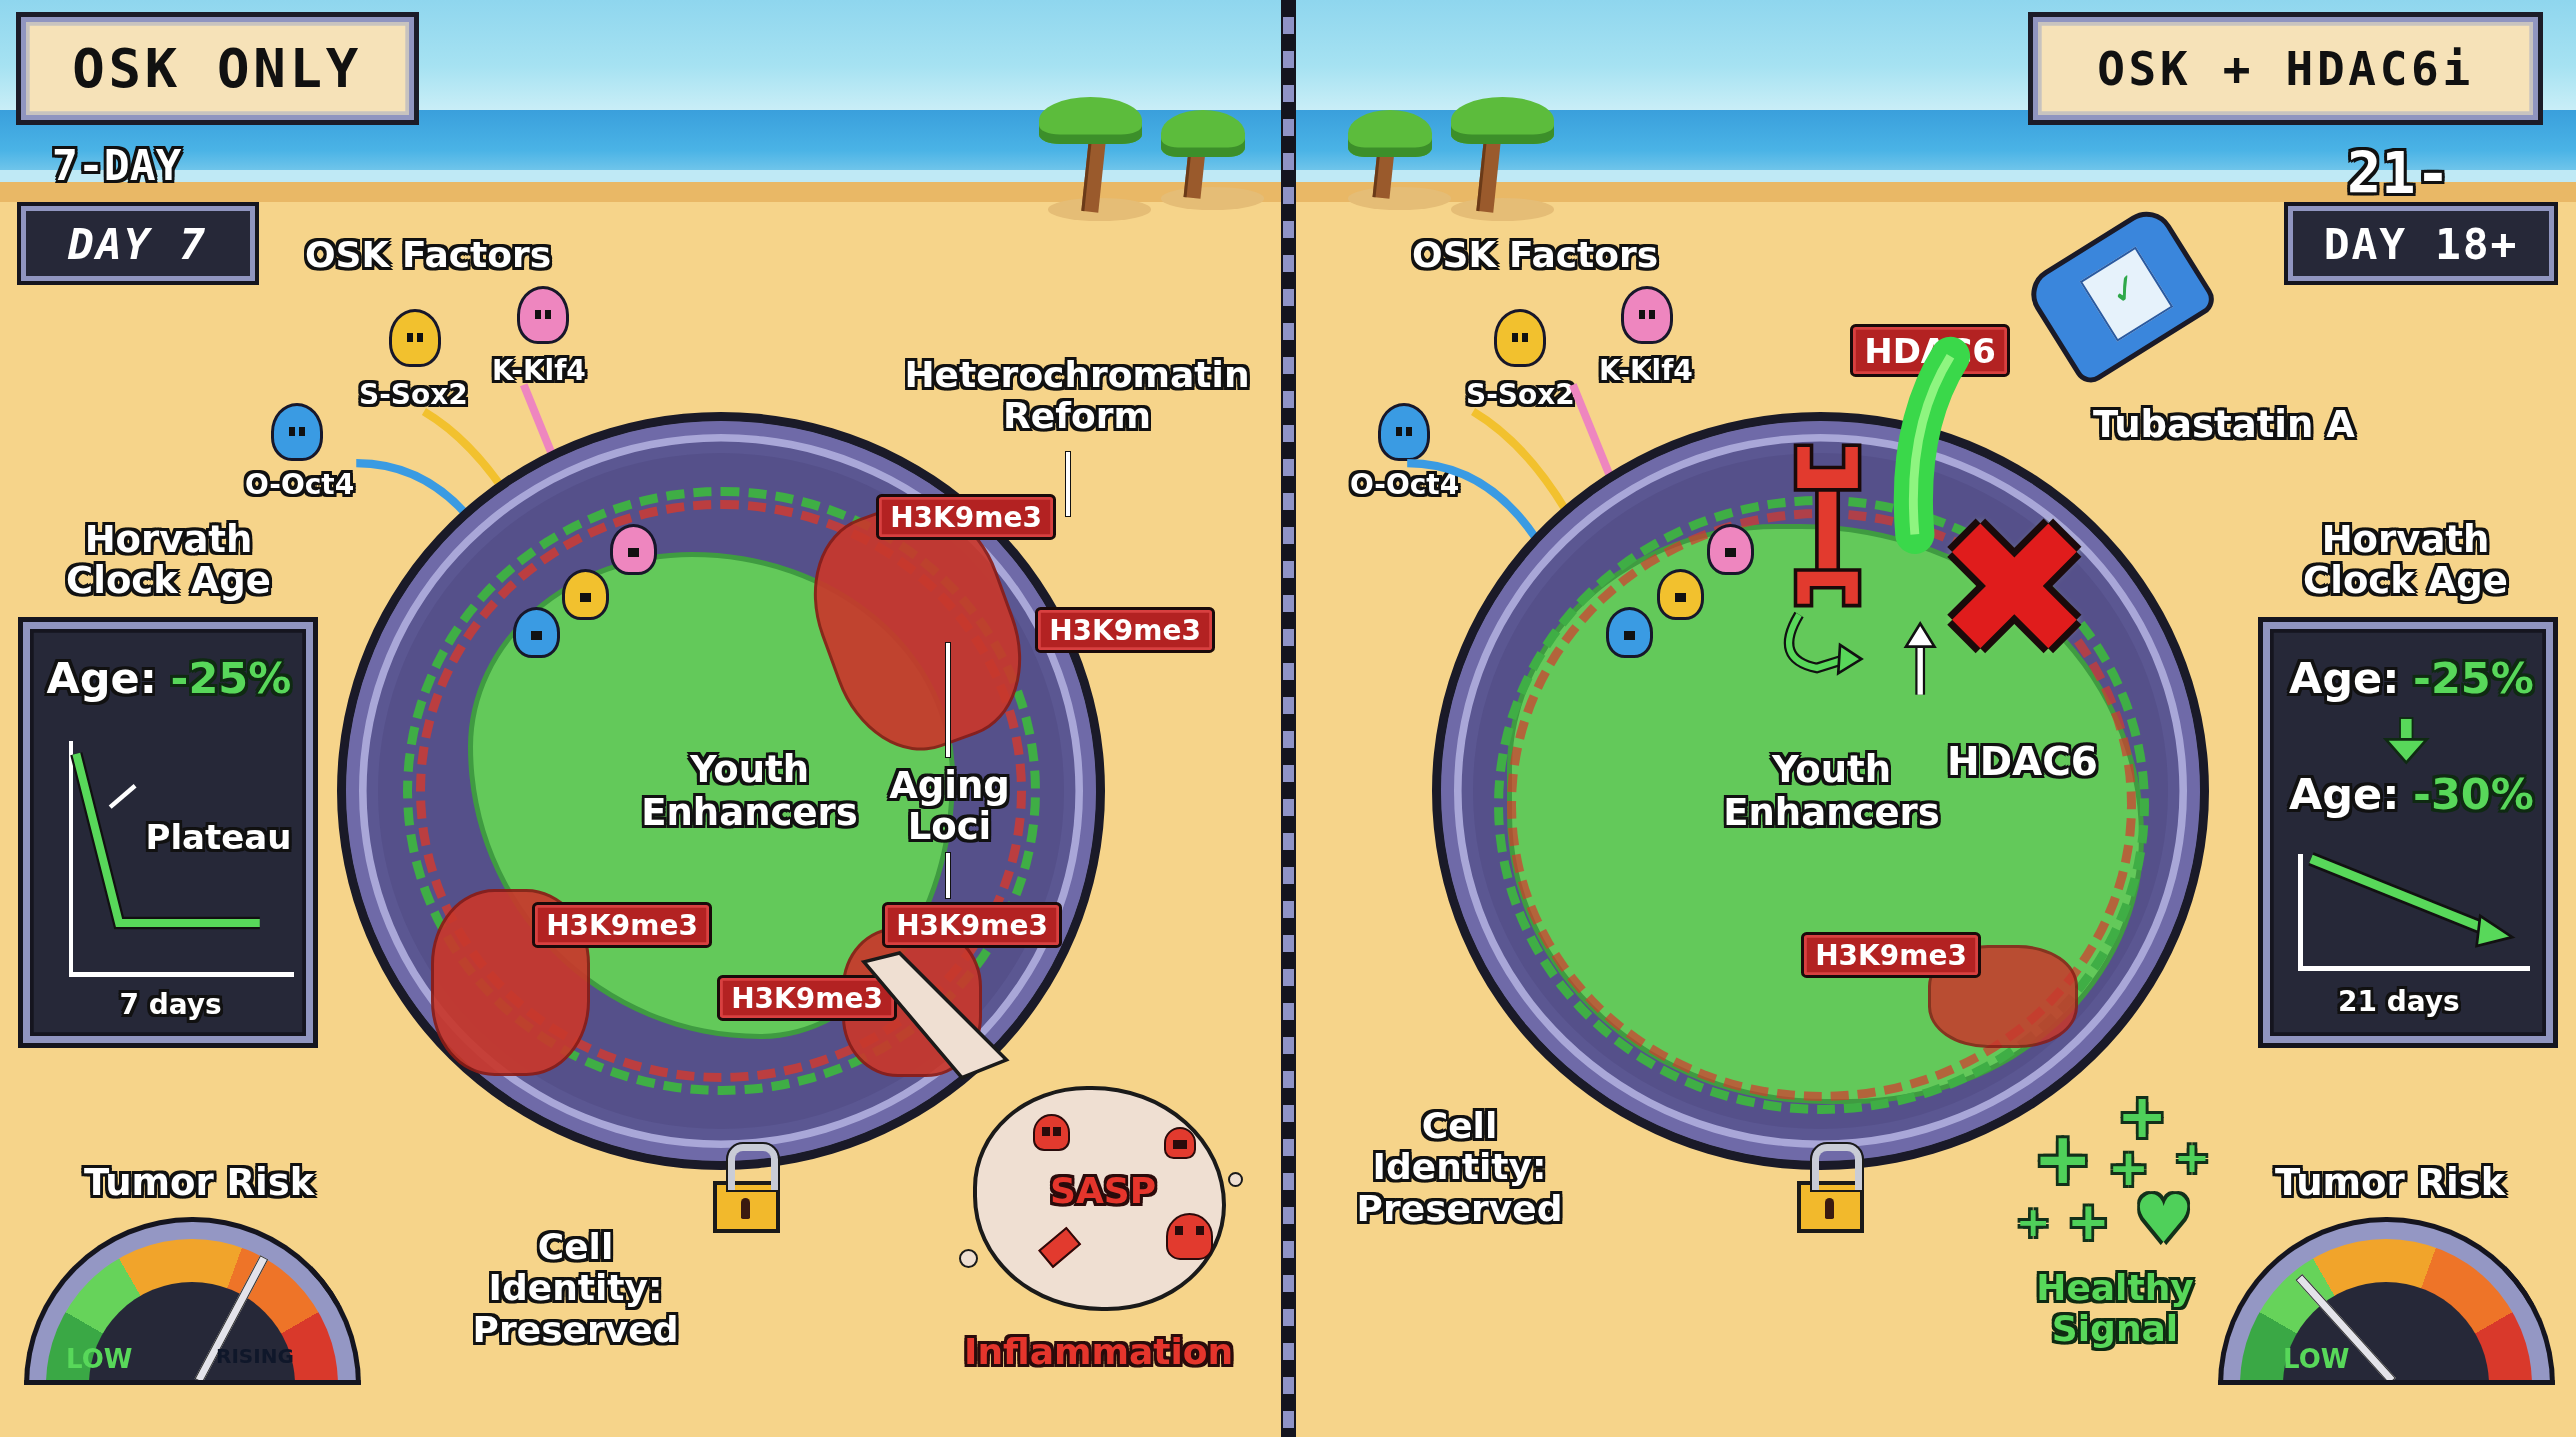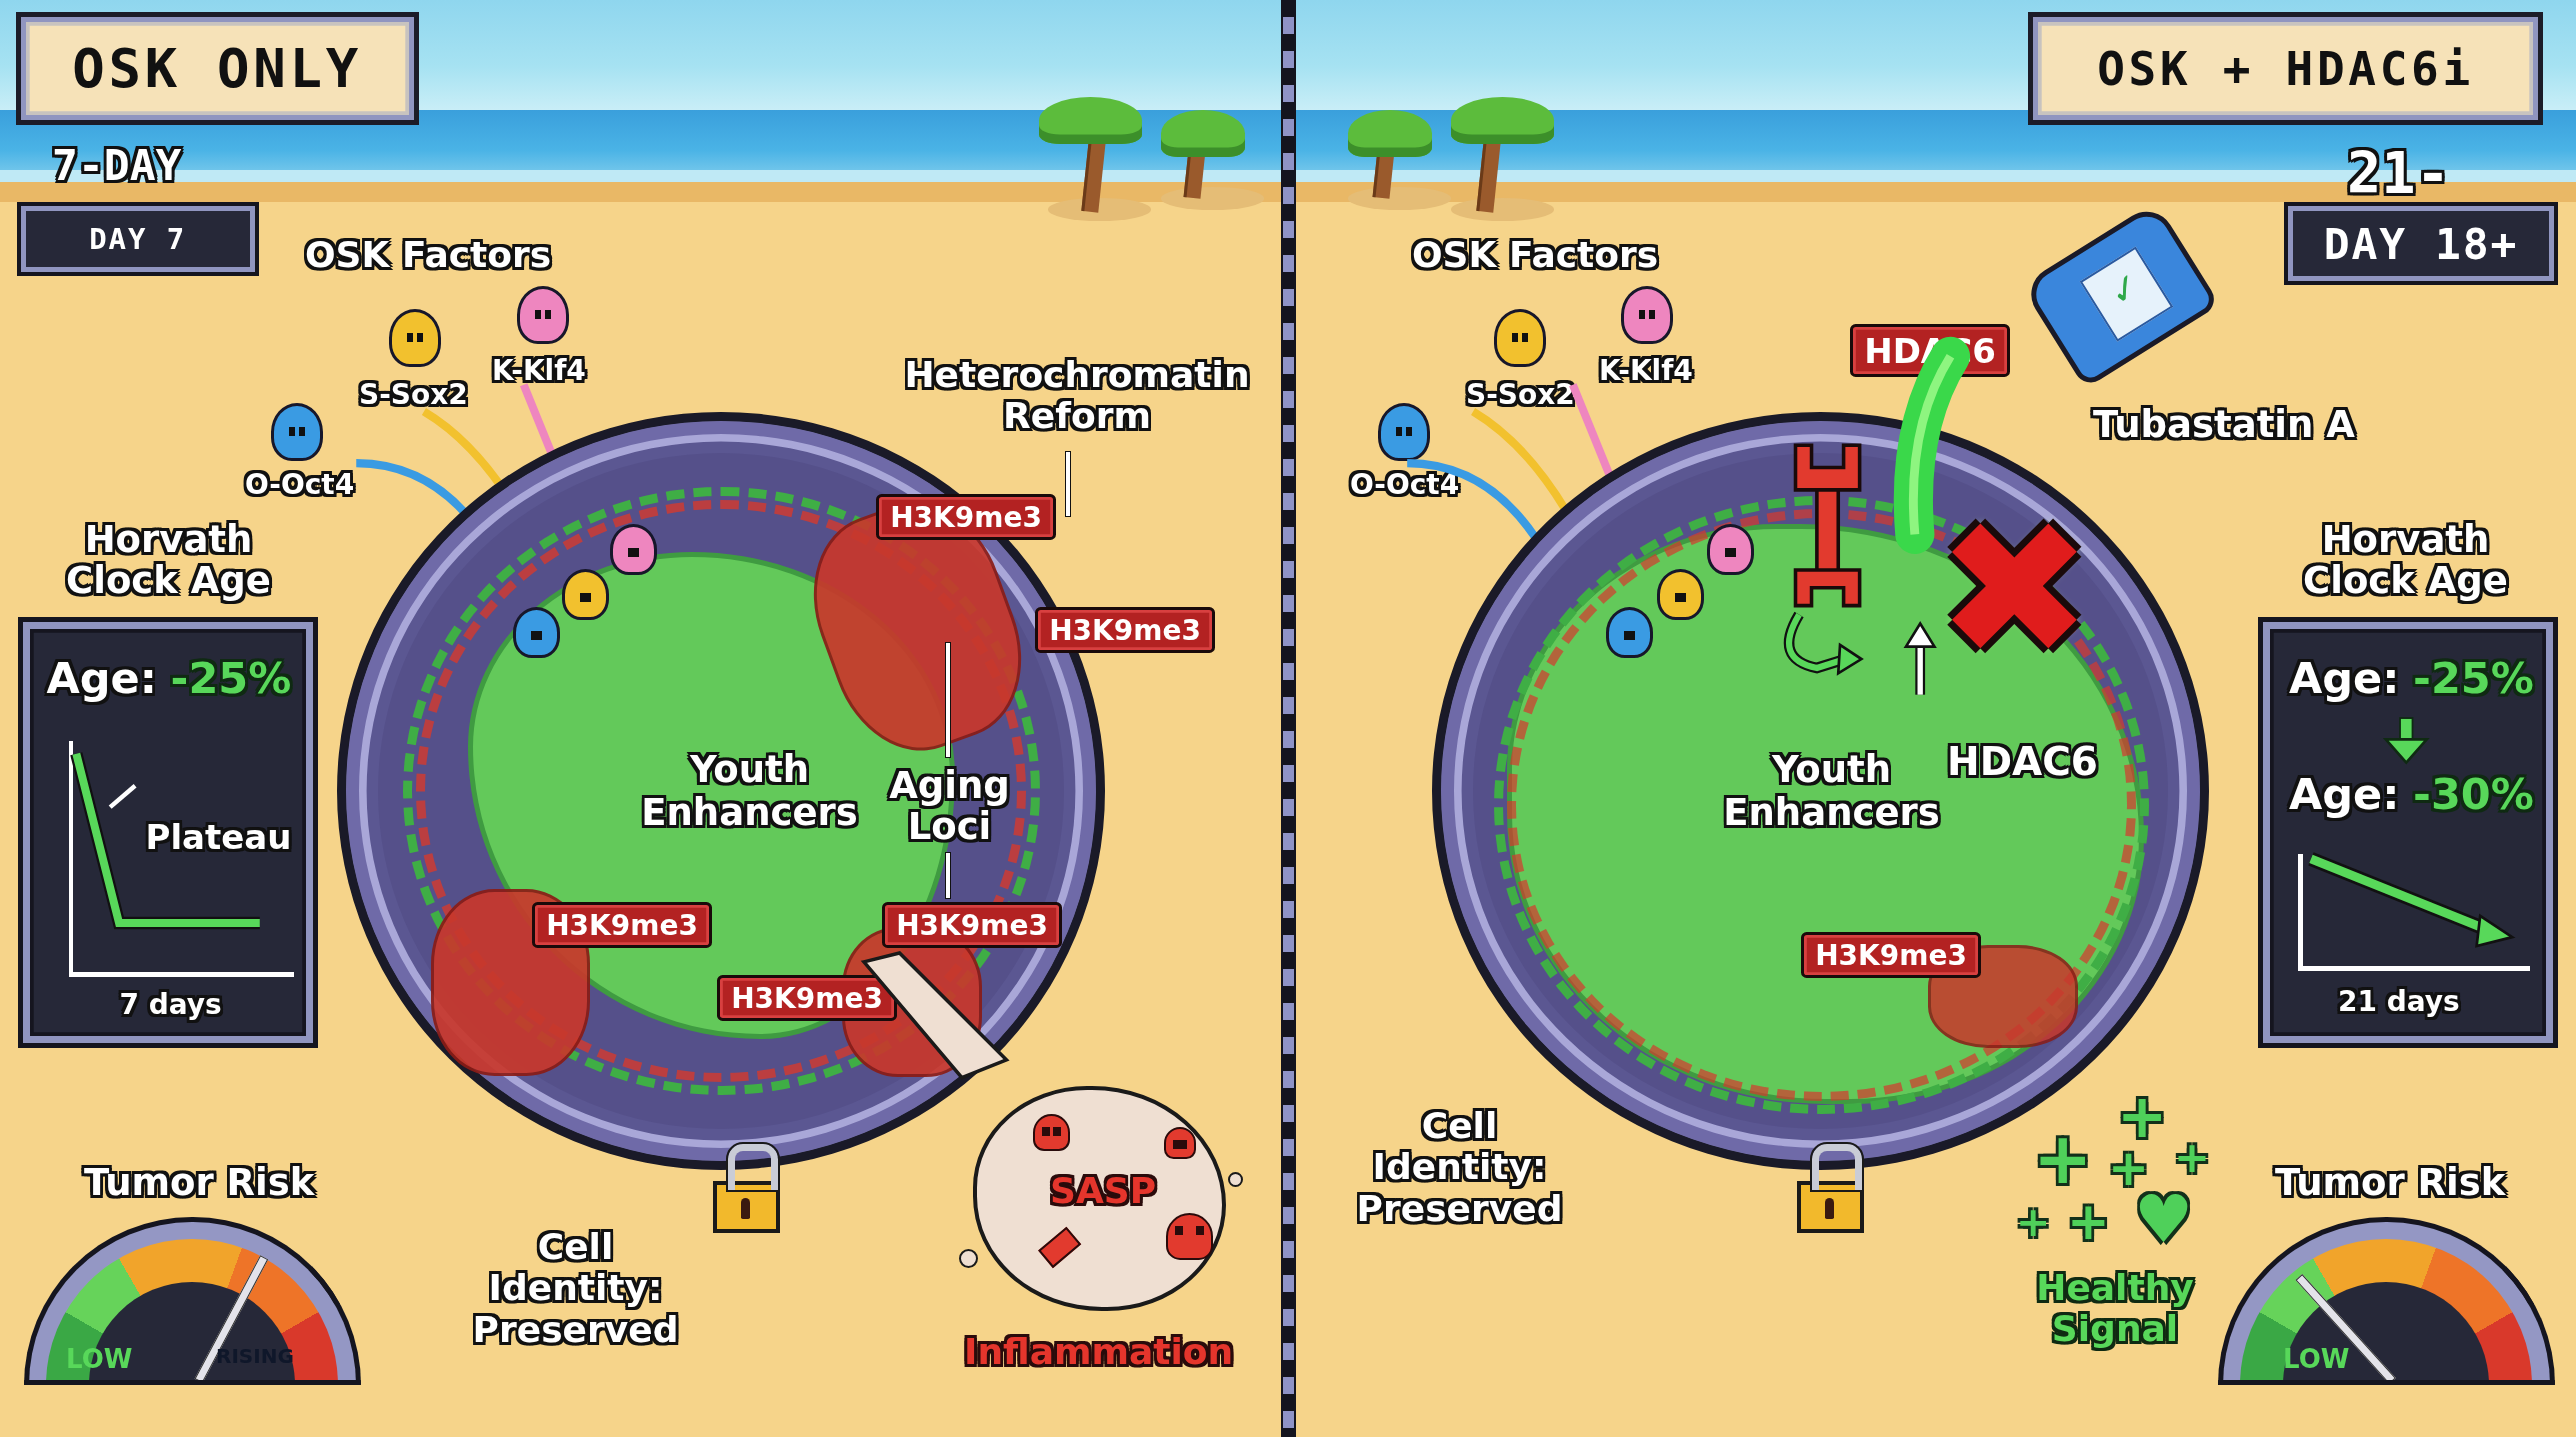--- a/index.html
+++ b/index.html
@@ -118,21 +118,21 @@
   <div class="palm-shadow" style="left:1451px;top:198px;"></div>
   <div class="palm-trunk" style="left:1481px;top:122px;"></div>
   <div class="palm-leaves" style="left:1451px;top:97px;"></div>
 </div>
 
 <div class="divider"></div>
 
 <section>
   <div class="plate" style="left:20.6px;top:17px;width:393px;height:103px;font-size:54px;">OSK ONLY</div>
   <div class="abs ol" style="left:52px;top:140px;font-size:43px;font-family:'DejaVu Sans Mono',monospace;">7-DAY</div>
-  <div class="dayplate" style="left:20.6px;top:206px;width:234px;height:66px;font-size:29px;">DAY 7</div>
+  <div class="dayplate" style="left:20.6px;top:206px;width:234px;height:75px;font-size:43px;font-style:italic;">DAY 7</div>
 
   <div class="abs ol" style="left:305px;top:234px;font-size:36px;">OSK Factors</div>
 
   <div class="blobby" style="left:271px;top:403px;background:#3a9be3;"></div>
   <div class="abs ol" style="left:245px;top:468px;font-size:28px;">O-Oct4</div>
   <div class="blobby" style="left:389px;top:309px;background:#f2c12e;"></div>
   <div class="abs ol" style="left:359px;top:378px;font-size:28px;">S-Sox2</div>
   <div class="blobby" style="left:517px;top:286px;background:#ee86bf;"></div>
   <div class="abs ol" style="left:492px;top:354px;font-size:28px;">K-Klf4</div>
 

